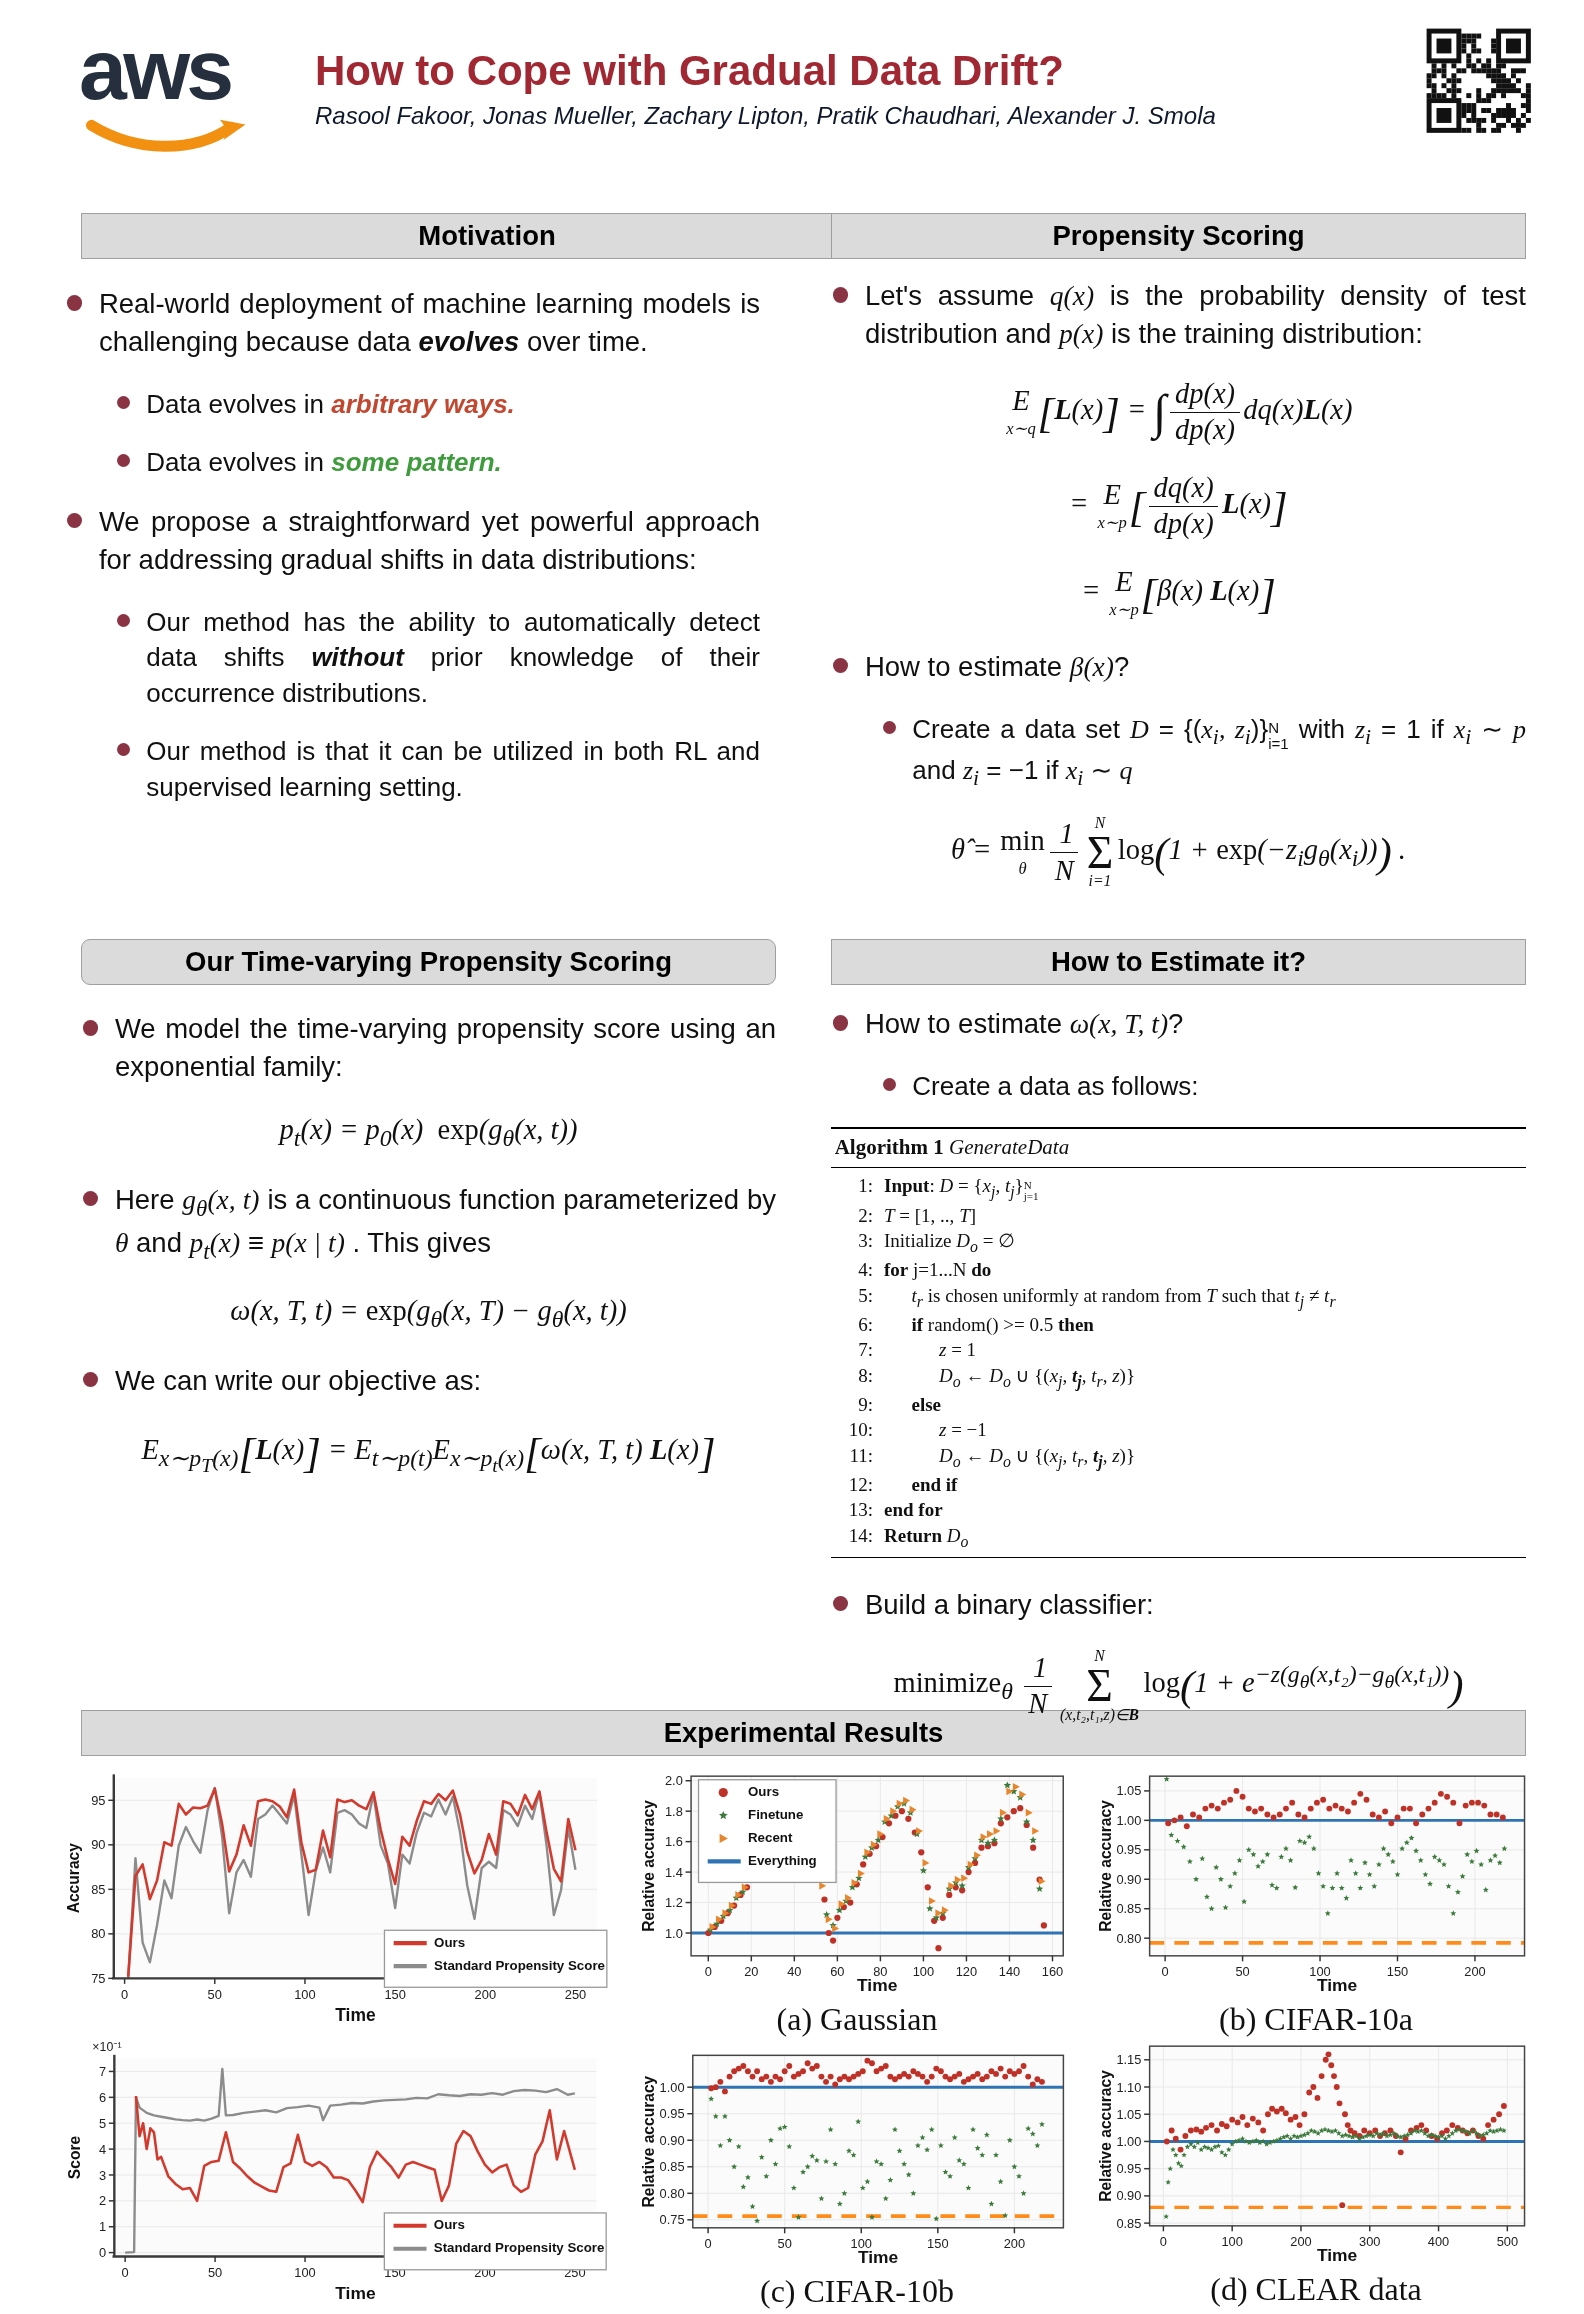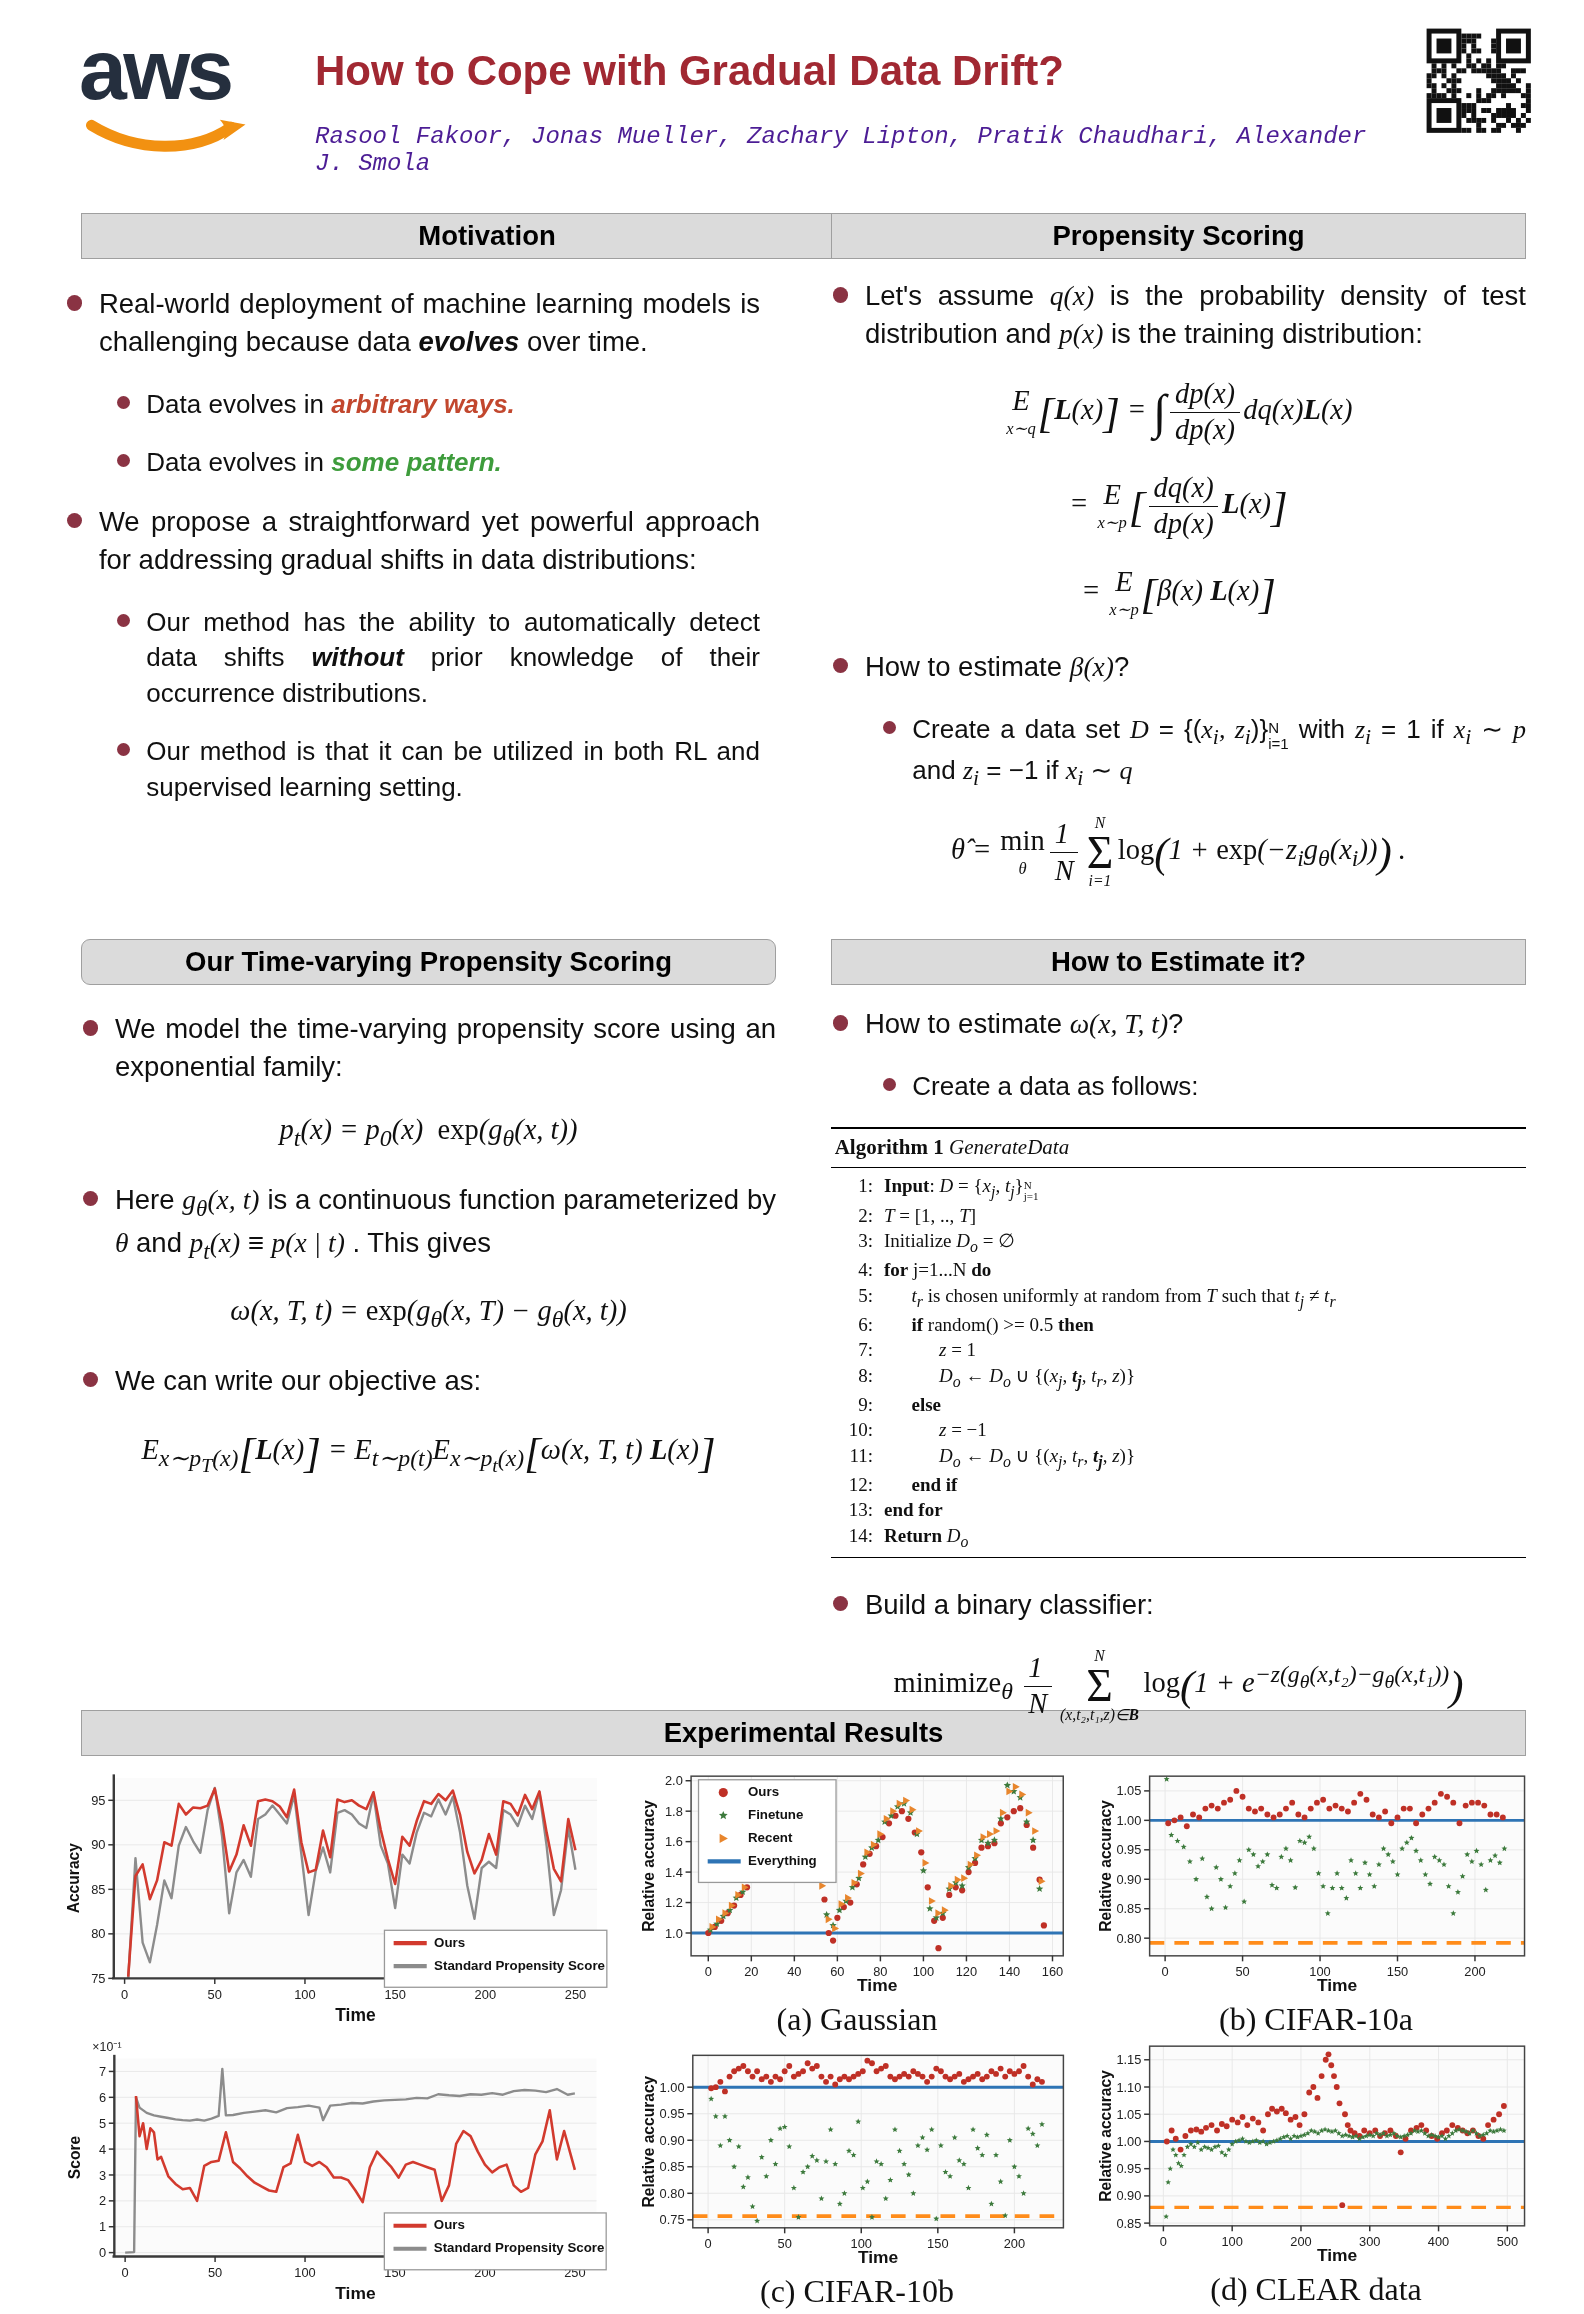--- a/index.html
+++ b/index.html
@@ -6,21 +6,21 @@
   .poster{position:relative;width:1584px;height:2314px;background:#ffffff;
     font-family:"Liberation Sans",sans-serif;color:#101010;overflow:hidden;margin:0 auto;}
 
   
   .logo{position:absolute;left:79px;top:26px;width:193px;}
   .aws-word{font-size:86px;font-weight:bold;color:#252f3e;letter-spacing:-3.7px;line-height:1;
     font-family:"Liberation Sans",sans-serif;}
   .smile{position:absolute;left:7.3px;top:90px;}
   .title-wrap{position:absolute;left:315px;top:48px;width:1093px;text-align:left;}
   .title{font-size:42px;font-weight:bold;color:#a12832;margin:0;line-height:1.1;}
-  .authors{margin-top:29px;font-size:24px;font-style:italic;color:#4c1d95;font-family:Liberation Mono, monospace;}
+  .authors{margin-top:8px;font-size:24px;font-style:italic;color:#0f172a;}
   .qr{position:absolute;left:1422px;top:24px;width:114px;height:114px;}
 
   
   .secbar{position:absolute;height:46px;background:#dbdbdb;border:0.9px solid #9f9f9f;
     display:flex;align-items:center;justify-content:center;font-weight:bold;font-size:27.5px;color:#000;box-sizing:border-box;}
   #bar-mot {left:81px; top:213px; width:812px;}
   #bar-prop{left:831px;top:213px; width:695px;}
   #bar-tv  {left:81px; top:939px;width:695px;border-radius:9px;}
   #bar-est {left:831px;top:939px;width:695px;}
   #bar-exp {left:81px; top:1710px;width:1445px;}
@@ -37,21 +37,21 @@
   .bl.lvl2{margin-left:50px;margin-bottom:22px;}
   .bl.lvl2 .dot{width:13px;height:13px;margin-top:9.2px;}
   .btxt{font-size:27.5px;line-height:1.38;text-align:justify;}
   .lvl2 .btxt{font-size:26px;}
 
   .eq{font-family:"Liberation Serif",serif;font-style:italic;font-size:28.5px;text-align:center;
     margin:13px 5.5px 27.5px;line-height:1.25;}
   .eq .rm,.rm{font-style:normal;}
   .scr{font-weight:bold;}
   .mv{font-family:"Liberation Serif",serif;font-style:italic;}
-  .frac{display:inline-block;vertical-align:middle;text-align:left;line-height:1.05;margin:0 3.7px;}
+  .frac{display:inline-block;vertical-align:middle;text-align:right;line-height:1.05;margin:0 3.7px;}
   .frac .num{display:block;padding:0 4.6px 2.8px;border-bottom:1.8px solid #111;}
   .frac .den{display:block;padding:2.8px 4.6px 0;}
   .ub{display:inline-block;text-align:center;vertical-align:middle;line-height:1;margin:0 1.8px;}
   .ub .m{display:block;}
   .ub .s{display:block;font-size:.58em;margin-top:5px;}
   .sum{display:inline-flex;flex-direction:column;align-items:center;vertical-align:middle;line-height:.95;margin:0 4.6px;}
   .sum .t,.sum .b{font-size:.55em;}
   .sum .g{font-size:1.6em;font-style:normal;}
   .bk{font-size:1.5em;vertical-align:middle;font-weight:400;}
   .int{font-size:1.7em;vertical-align:middle;font-style:normal;}

